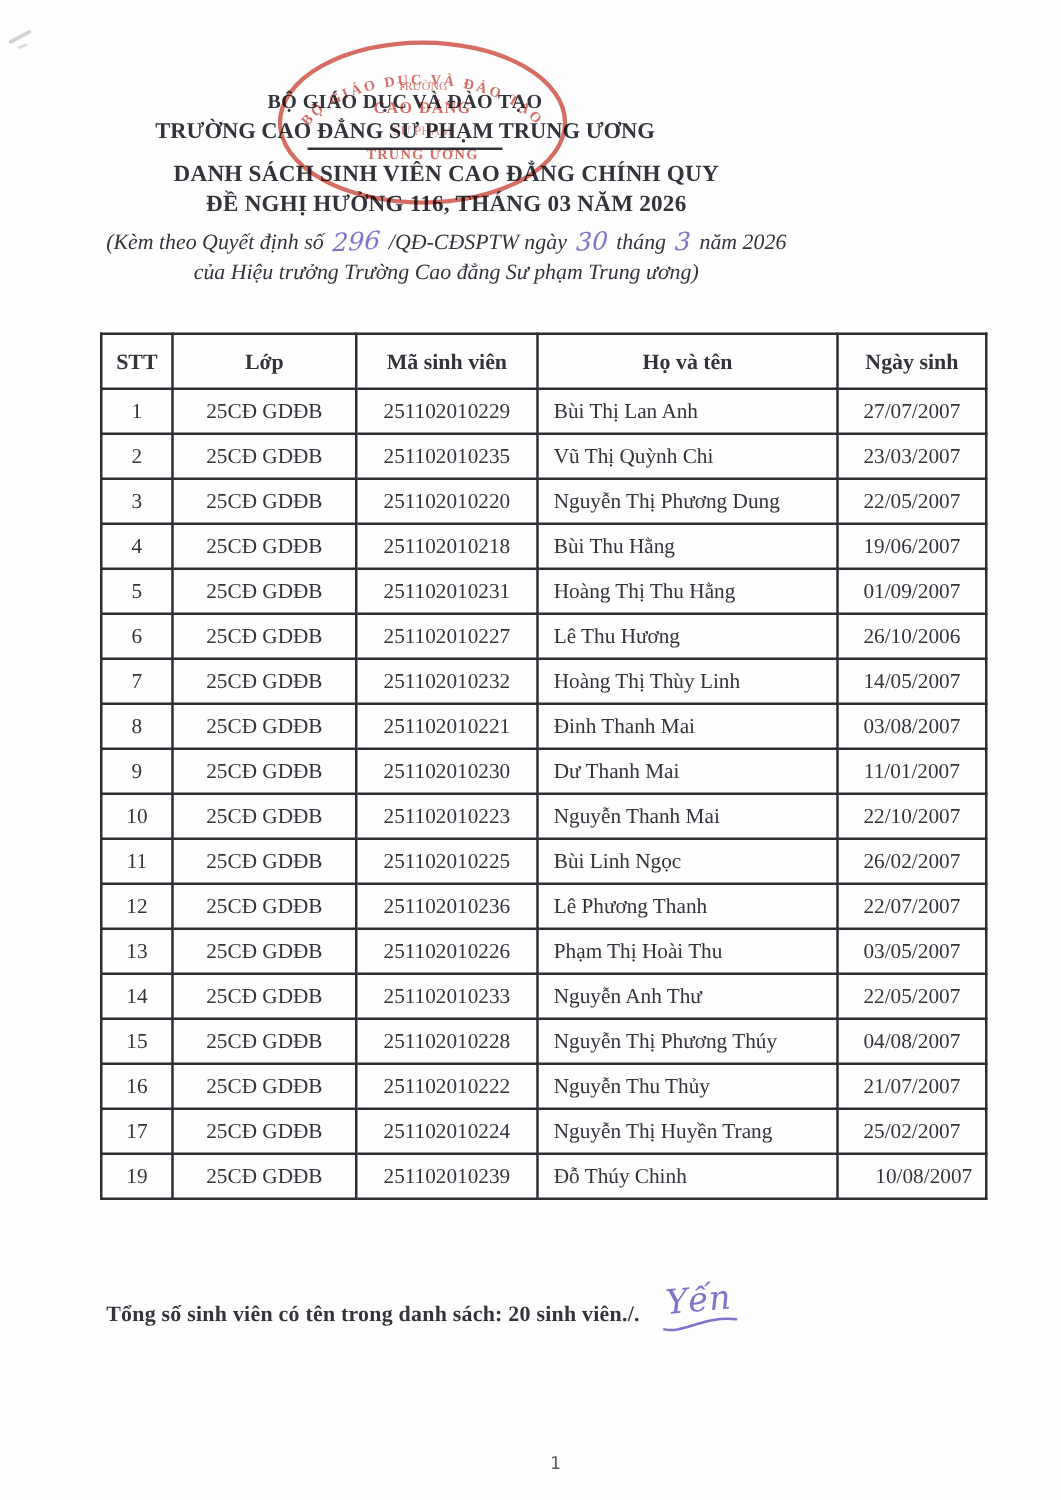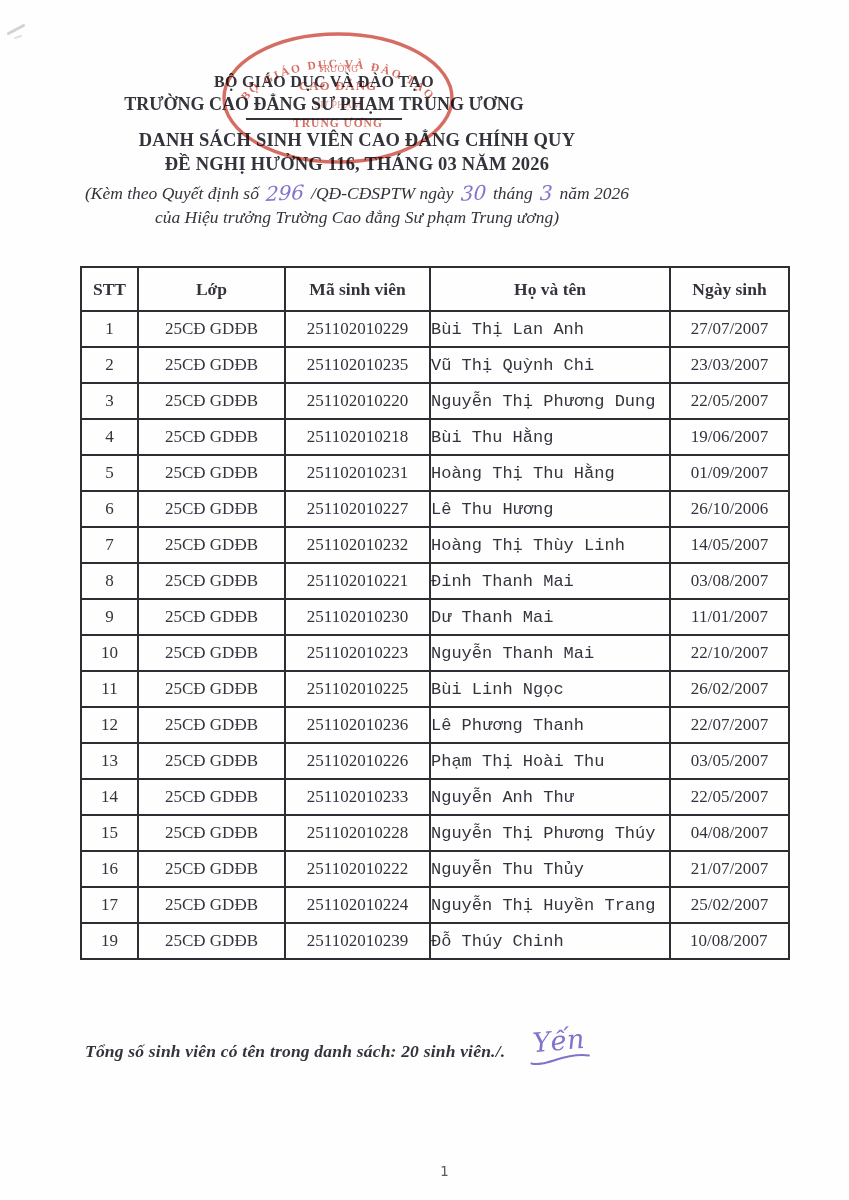--- a/index.html
+++ b/index.html
@@ -36,26 +36,26 @@
 
   
   table.roster { position:absolute; left:80px; top:266px; width:708px;
     border-collapse:collapse; table-layout:fixed; }
   .roster th, .roster td {
     border:2px solid #2d2d33; text-align:center; vertical-align:middle;
     padding:0; font-size:17px; overflow:hidden; white-space:nowrap;
   }
   .roster th { font-weight:bold; height:42px; font-size:17.5px; }
   .roster tbody tr { height:36px; }
-  .roster td.name { text-align:left; padding-left:0;font-family:Liberation Mono, monospace; }
-  .roster td.dob-left { text-align:left; padding-left:19px; }
+  .roster td.name { text-align:left; padding-left:12px; }
+  .roster td.dob-left { text-align:center; padding-left:19px; }
 
   
   .summary { position:absolute; left:85px; top:1041px;
-    font-weight:bold; font-style:italic; font-size:17.5px; letter-spacing:.2px; }
+    font-weight:bold; font-size:17.5px; letter-spacing:.2px; }
   .signature { position:absolute; left:528px; top:1026px; color:var(--ink,#7e74cc);
     transform:rotate(-5deg); text-align:center; }
   .signature-text { font-family:"DejaVu Serif",serif; font-style:italic;
     font-size:27px; line-height:30px; }
   .signature svg { display:block; margin:-4px auto 0 auto; }
 
   .page-number { position:absolute; left:440px; top:1163px; font-size:14px;
     color:#5a5a60; font-family:"DejaVu Sans Mono",monospace; }
 </style>
 </head>

